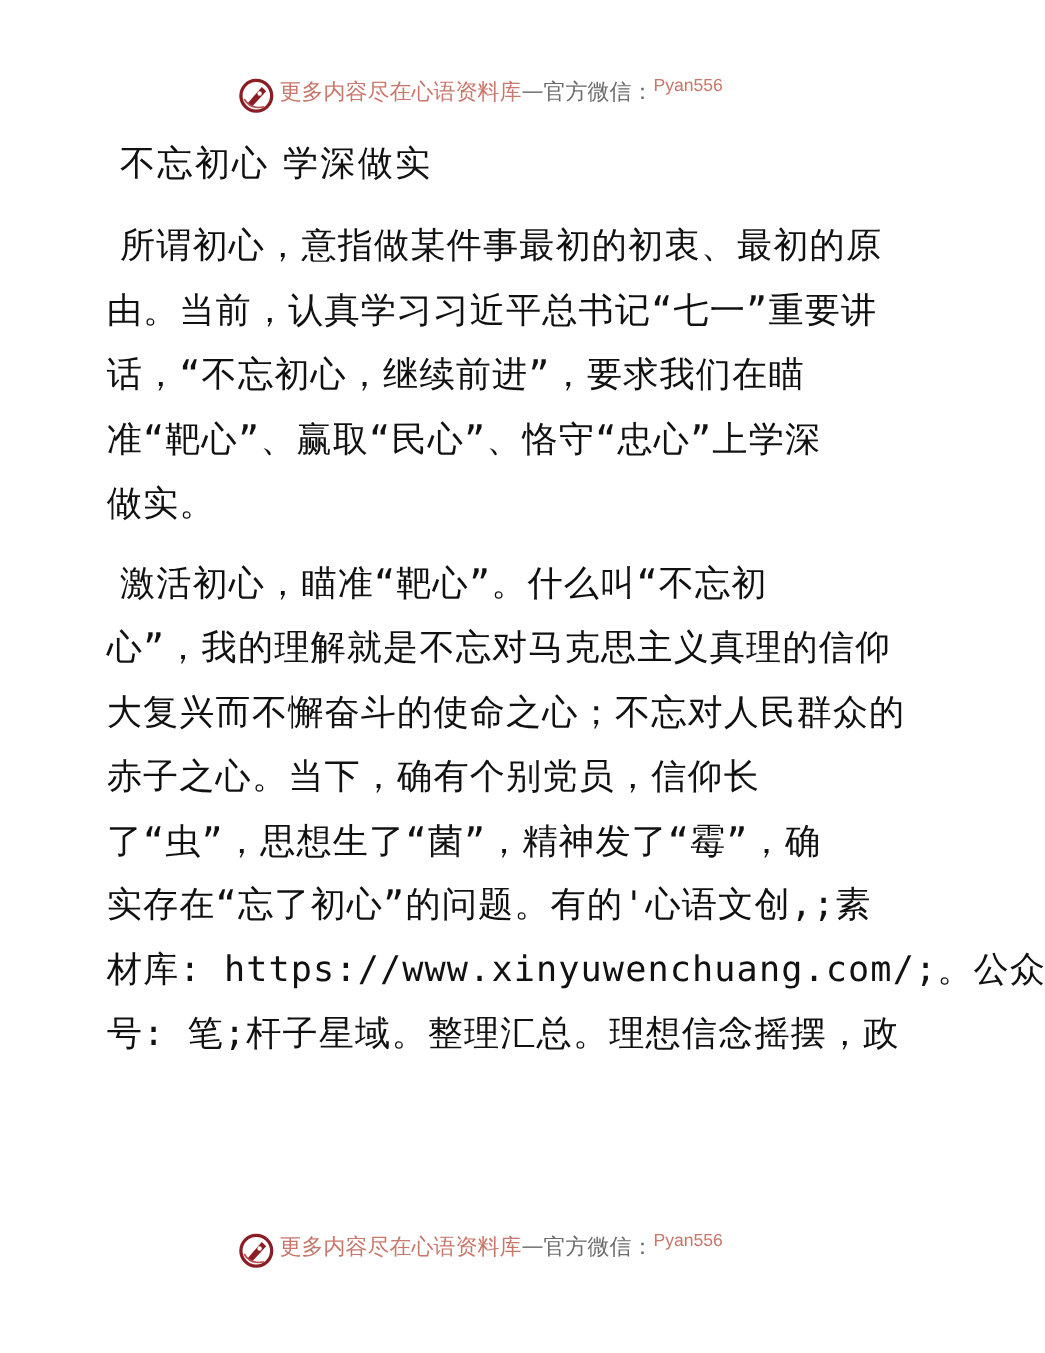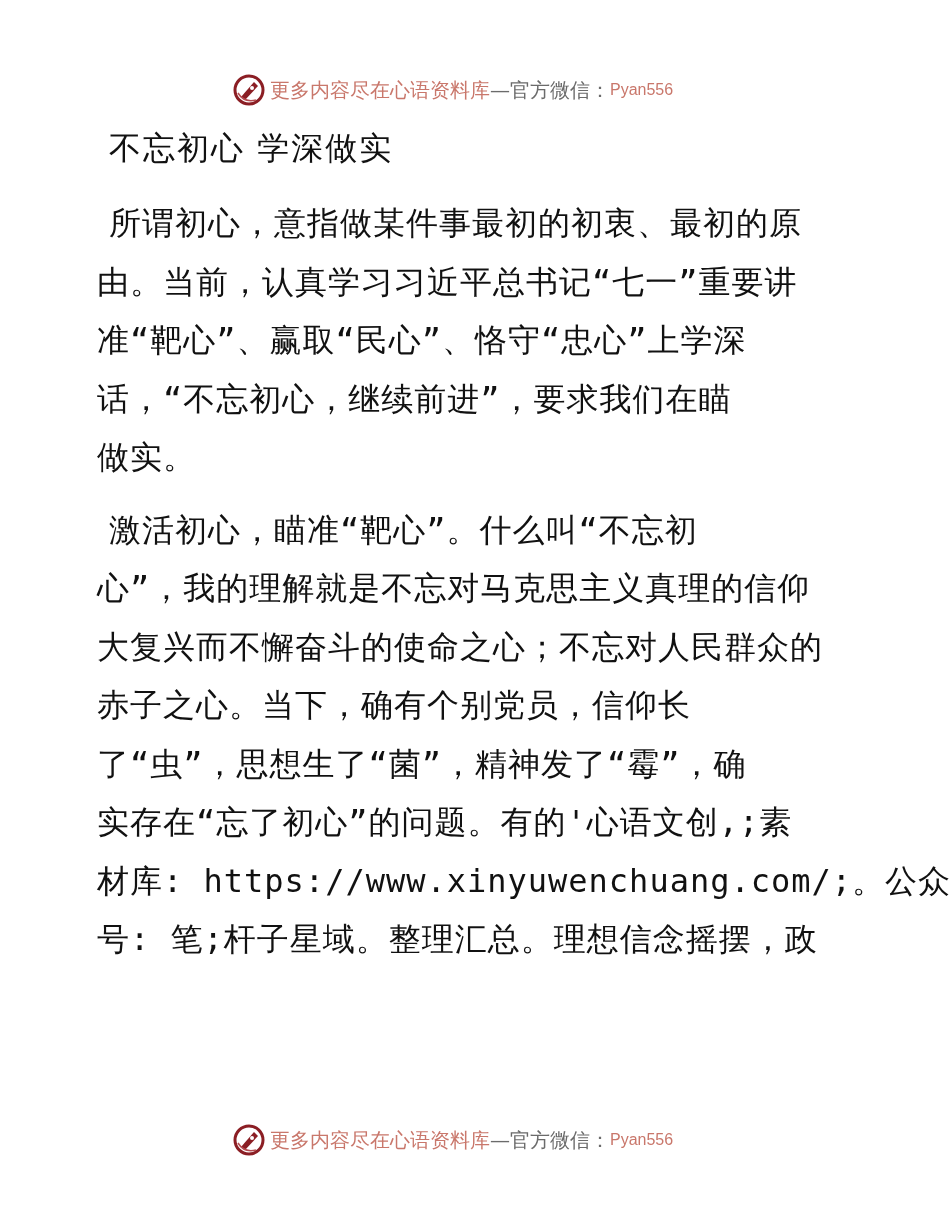--- a/index.html
+++ b/index.html
@@ -10,25 +10,25 @@
     body {
       width: 950px;
       height: 1230px;
       position: relative;
       overflow: hidden;
       font-family: "DejaVu Serif", "Liberation Serif", serif;
       color: #111111;
     }
     .banner {
       position: absolute;
-      left: 232px;
+      left: 216px;
       width: 480px;
       height: 40px;
       display: flex;
-      align-items: center;
+      align-items: flex-start;
       white-space: nowrap;
     }
     .banner.top { top: 70px; }
     .banner.bottom { top: 1120px; }
     .banner .logo {
       width: 34px;
       height: 34px;
       margin-right: 4px;
       flex: none;
     }
@@ -90,22 +90,22 @@
   <span class="gray">官方微信：</span>
   <span class="wx">Pyan556</span>
 </div>
 
 <div class="content">
   <h1 class="title">不忘初心 学深做实</h1>
 
   <div class="para">
     <span class="line indent">所谓初心，意指做某件事最初的初衷、最初的原</span>
     <span class="line">由。当前，认真学习习近平总书记“七一”重要讲</span>
+    <span class="line">话，“不忘初心，继续前进”，要求我们在瞄</span>
     <span class="line">准“靶心”、赢取“民心”、恪守“忠心”上学深</span>
-    <span class="line">话，“不忘初心，继续前进”，要求我们在瞄</span>
     <span class="line">做实。</span>
   </div>
 
   <div class="para">
     <span class="line indent">激活初心，瞄准“靶心”。什么叫“不忘初</span>
     <span class="line">心”，我的理解就是不忘对马克思主义真理的信仰</span>
     <span class="line">大复兴而不懈奋斗的使命之心；不忘对人民群众的</span>
     <span class="line">赤子之心。当下，确有个别党员，信仰长</span>
     <span class="line">了“虫”，思想生了“菌”，精神发了“霉”，确</span>
     <span class="line">实存在“忘了初心”的问题。有的'心语文创,;素</span>

